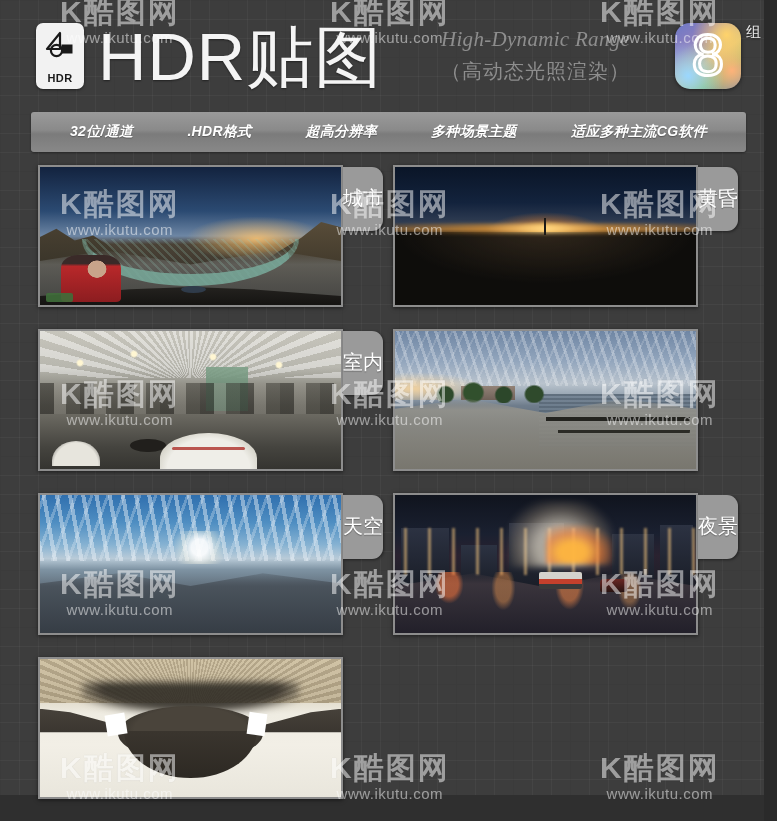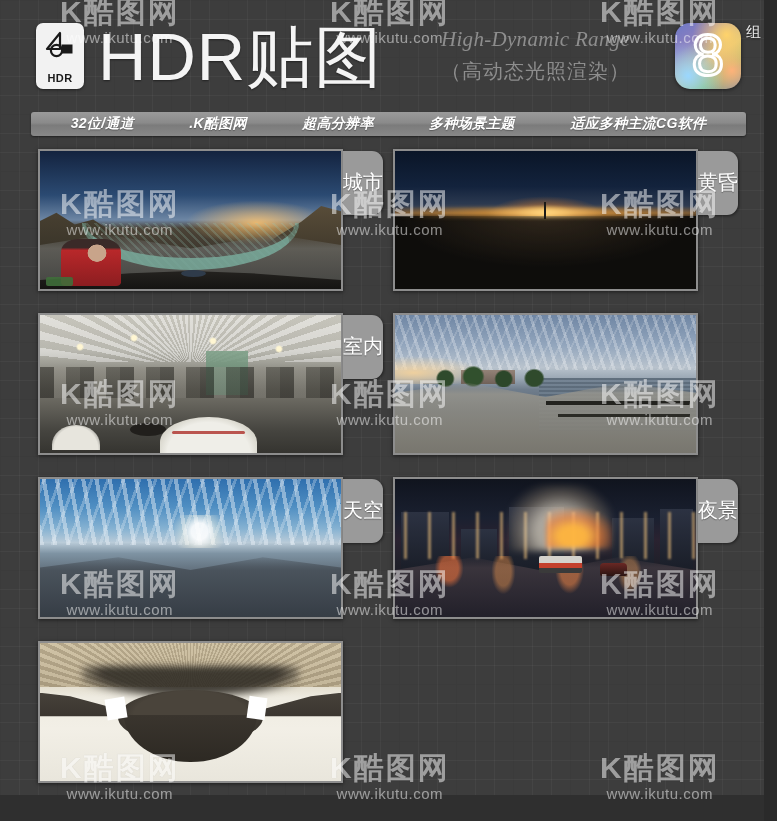--- a/index.html
+++ b/index.html
@@ -175,21 +175,21 @@
     font-size: 15px;
     color: #e9e9e9;
     text-shadow: 0 1px 2px rgba(0,0,0,.6);
   }
 
   
   .featbar {
     position: relative;
     z-index: 20;
     margin: 0 31px;
-    height: 24px;
+    height: 40px;
     border-radius: 3px;
     background: linear-gradient(to bottom, #9a9a9a 0%, #8a8a8a 45%, #7b7b7b 55%, #888 100%);
     display: flex;
     align-items: center;
     justify-content: space-around;
     padding: 0 12px;
     box-shadow: 0 1px 2px rgba(0,0,0,.45);
   }
   .featbar span {
     color: #ffffff;
@@ -599,21 +599,21 @@
     <div class="hdr-badge-wrap">
       <div class="hdr-badge">
         <span class="num">8</span>
       </div>
       <span class="hdr-badge-unit">组</span>
     </div>
   </div>
 
   <div class="featbar">
     <span>32位/通道</span>
-    <span>.K酷图网</span>
+    <span>.HDR格式</span>
     <span>超高分辨率</span>
     <span>多种场景主题</span>
     <span>适应多种主流CG软件</span>
   </div>
 
   <div class="grid">
 
     <div class="cell">
       <div class="thumb">
         <div class="scene s-city">

